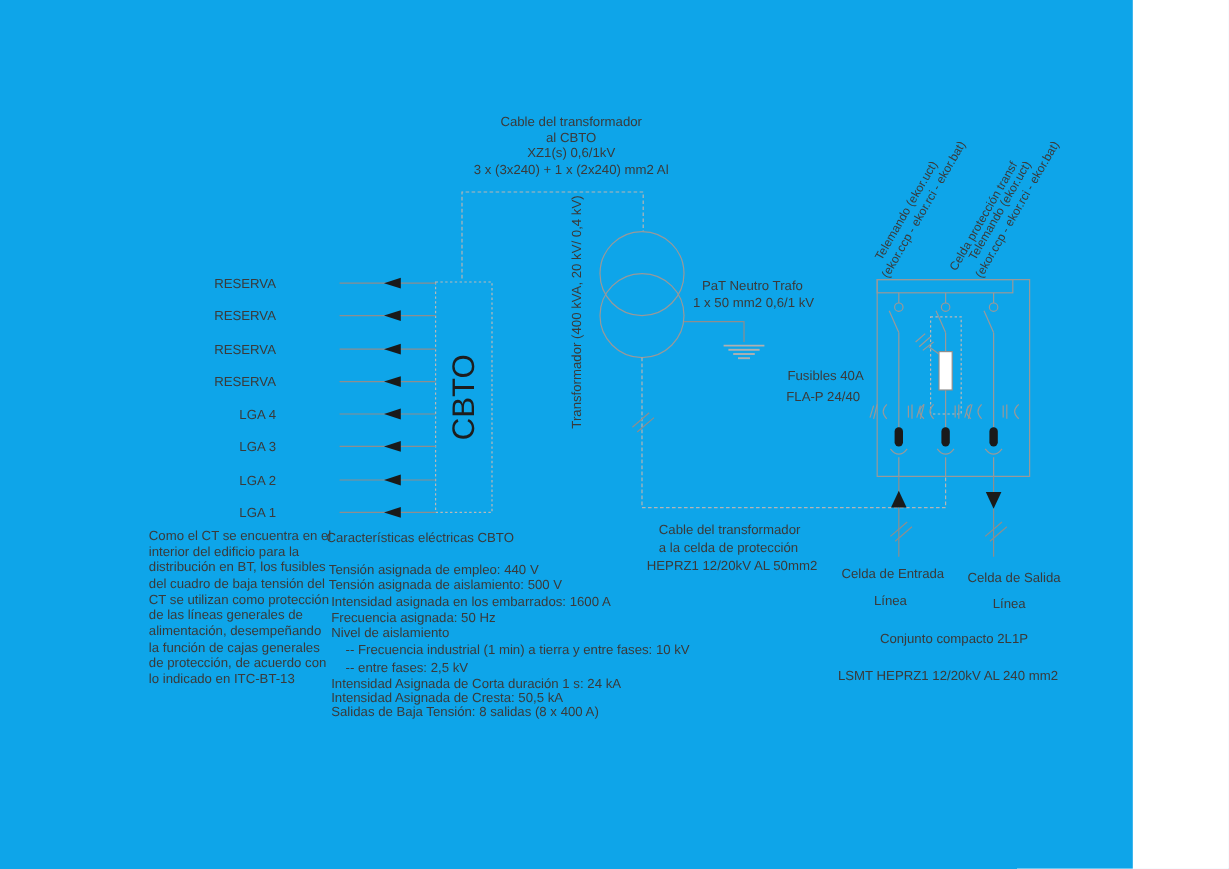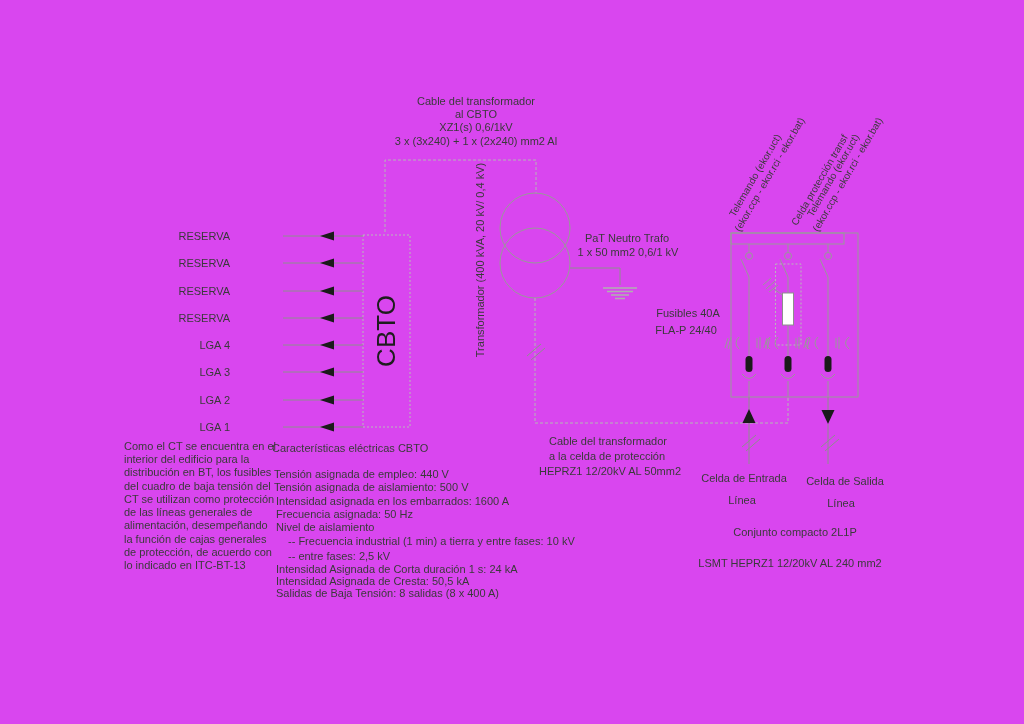--- a/index.html
+++ b/index.html
@@ -1,16 +1,16 @@
 <!DOCTYPE html>
 <html><head>
 <meta charset="utf-8">
 <style>
   html,body{margin:0;padding:0;background:#fff;}
-  .stage{position:relative;width:1024px;height:724px;background:#d946ef;overflow:hidden;}
+  .stage{position:relative;width:944px;height:724px;background:#0ea5e9;overflow:hidden;}
   svg{display:block;}
   text{font-family:"Liberation Sans", sans-serif;fill:#3a3a3a;}
   .t11{font-size:11px;}
   .t10{font-size:10px;}
   .big{font-size:26px;fill:#1d1d1d;}
   .ln{stroke:#8e8e8e;stroke-width:1;fill:none;}
   .lngray{stroke:#999;stroke-width:1;fill:none;}
   .dash{stroke:#b5b5b5;stroke-width:1;fill:none;stroke-dasharray:3,2;}
   .dash2{stroke:#b9b9b9;stroke-width:1;fill:none;stroke-dasharray:2,2;}
   .blk{fill:#1a1a1a;stroke:none;}

